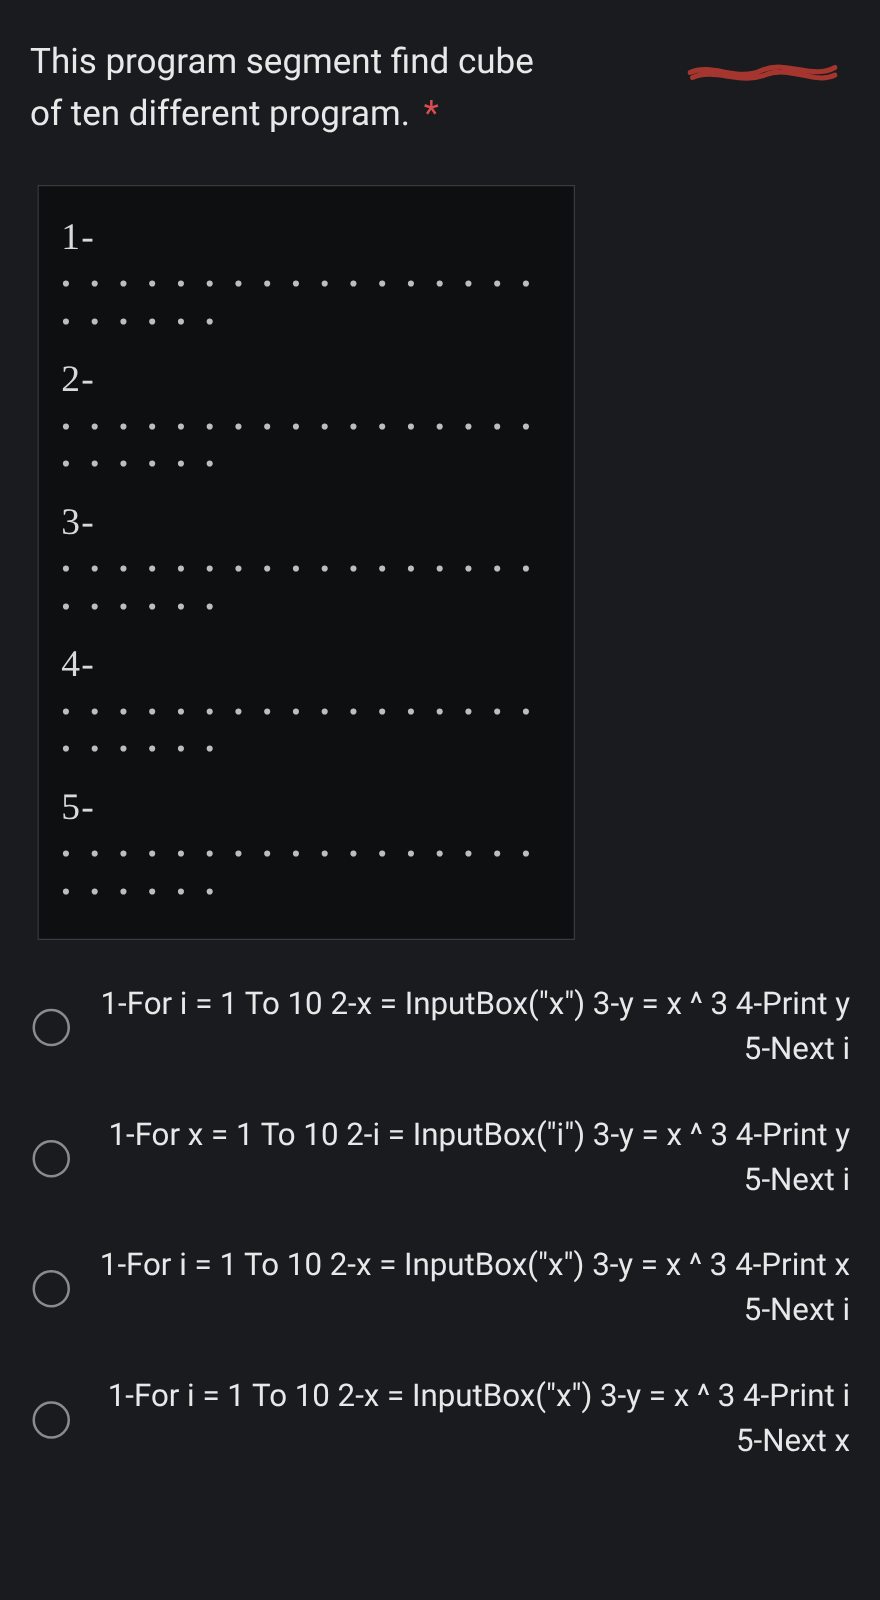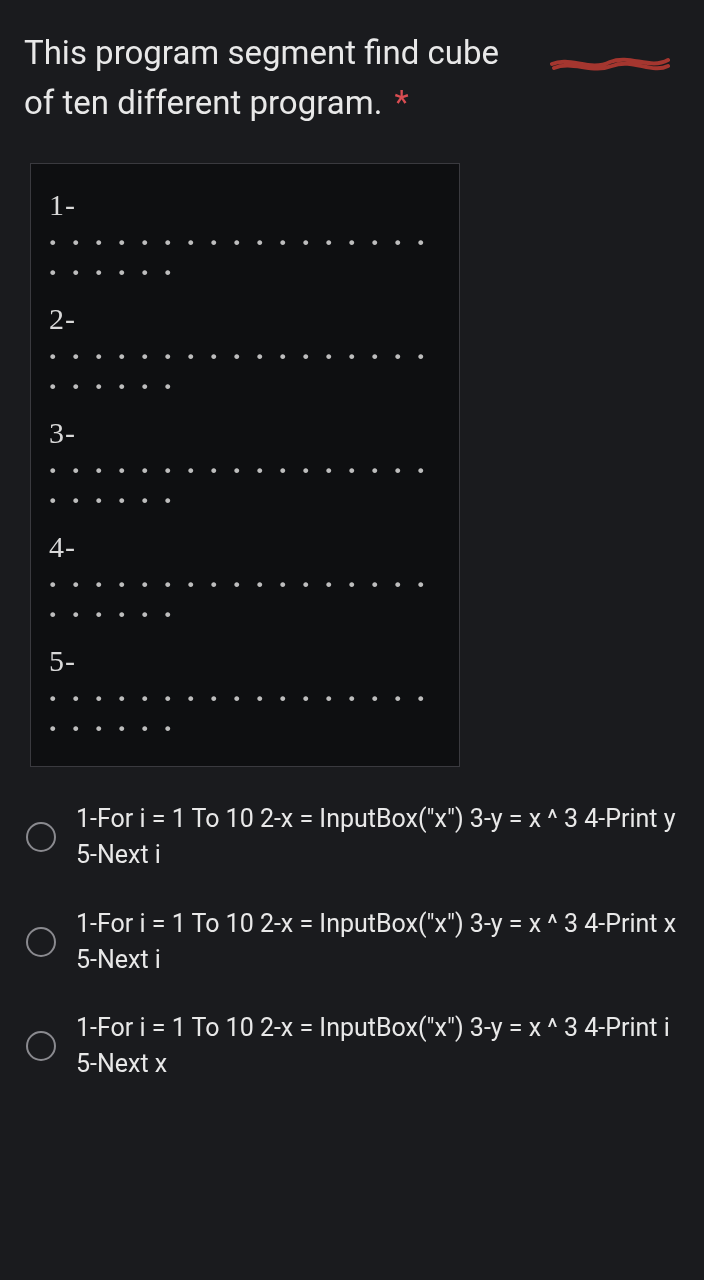--- a/index.html
+++ b/index.html
@@ -6,21 +6,21 @@
   body {
     background: #1a1b1e;
     width: 704px;
     height: 1280px;
     font-family: 'Roboto', 'Segoe UI', Arial, sans-serif;
     color: #e6e6e6;
     padding: 28px 24px;
     overflow: hidden;
   }
   .question {
-    font-size: 33px;
+    font-size: 28px;
     line-height: 1.5;
     color: #e8e8e8;
     font-weight: 400;
     margin-bottom: 36px;
     position: relative;
   }
   .question .star { color: #d94d52; margin-left: 4px; }
   .scribble {
     position: absolute;
     right: 10px;
@@ -61,20 +61,21 @@
     border: 2.5px solid #8a8a8f;
     border-radius: 50%;
     background: transparent;
     flex-shrink: 0;
   }
   .option-label {
     font-size: 25px;
     line-height: 1.45;
     color: #e8e8e8;
     font-weight: 400;
+    text-align: right;
   }
 </style>
 </head>
 <body>
 
 <div class="question">
   <span>This program segment find cube</span>
   <span class="scribble">
     <svg viewBox="0 0 120 22">
       <path d="M2 10 C 20 2, 40 18, 60 8 C 80 0, 100 16, 118 6 M4 14 C 22 6, 42 20, 62 12 C 82 4, 102 20, 118 12" stroke="#a5362f" stroke-width="4" fill="none" stroke-linecap="round"></path>
@@ -93,19 +94,23 @@
   <div class="row"><span class="num">5-</span><span class="dots">. . . . . . . . . . . . . . . . . . . . . . .</span></div>
 </div>
 
 <div class="options">
   <label class="option">
     <span class="radio"></span>
     <span class="option-label">1-For i = 1 To 10 2-x = InputBox("x") 3-y = x ^ 3 4-Print y 5-Next i</span>
   </label>
   <label class="option">
     <span class="radio"></span>
+    <span class="option-label">1-For x = 1 To 10 2-i = InputBox("i") 3-y = x ^ 3 4-Print y 5-Next i</span>
+  </label>
+  <label class="option">
+    <span class="radio"></span>
     <span class="option-label">1-For i = 1 To 10 2-x = InputBox("x") 3-y = x ^ 3 4-Print x 5-Next i</span>
   </label>
   <label class="option">
     <span class="radio"></span>
     <span class="option-label">1-For i = 1 To 10 2-x = InputBox("x") 3-y = x ^ 3 4-Print i 5-Next x</span>
   </label>
 </div>
 
 </body></html>

